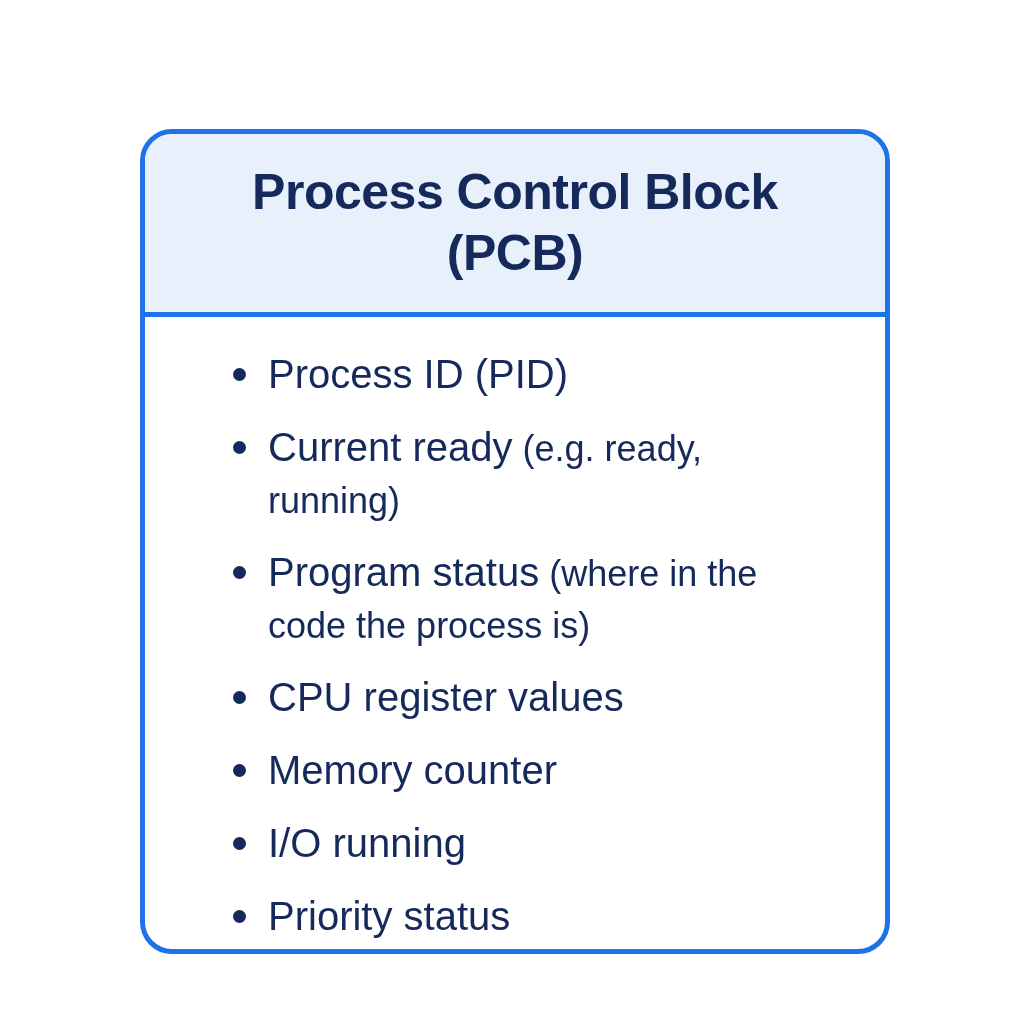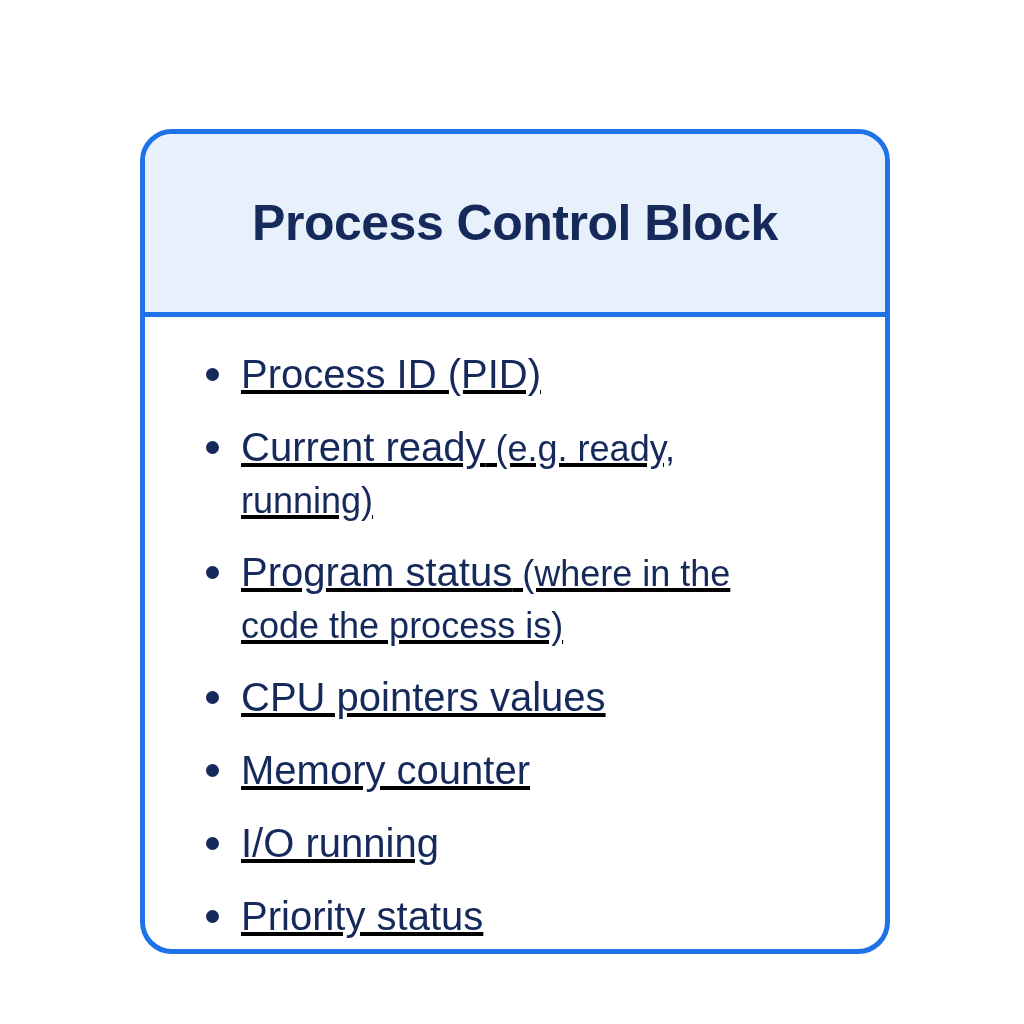--- a/index.html
+++ b/index.html
@@ -40,22 +40,21 @@
   }
   .card-title {
     color: var(--text-navy);
     font-size: 50px;
     font-weight: 700;
     line-height: 1.22;
     letter-spacing: -0.5px;
   }
   .bullet-list {
     list-style: none;
-    padding: 32px 45px 28px 61px;
-    text-decoration: underline;
+    padding: 32px 45px 28px 88px;
   }
   .bullet-list li {
     display: flex;
     align-items: flex-start;
     margin-bottom: 21px;
     color: var(--text-navy);
     font-size: 40px;
     line-height: 50px;
     max-width: 640px;
   }
@@ -73,40 +72,41 @@
     font-weight: 400;
   }
 </style>
 </head>
 <body>
 
 <div class="canvas">
   <div class="pcb-card">
     <div class="card-header">
       <div class="card-title">Process Control Block</div>
+      <div class="card-title">(PCB)</div>
     </div>
     <ul class="bullet-list">
   <li>
     <span class="bullet-dot"></span>
     <span class="item-text"><span>Process ID (PID)</span><span class="item-note"></span></span>
   </li>
 
   <li>
     <span class="bullet-dot"></span>
     <span class="item-text"><span>Current ready</span><span class="item-note">&nbsp;(e.g. ready, running)</span></span>
   </li>
 
   <li>
     <span class="bullet-dot"></span>
     <span class="item-text"><span>Program status</span><span class="item-note">&nbsp;(where in the code the process is)</span></span>
   </li>
 
   <li>
     <span class="bullet-dot"></span>
-    <span class="item-text"><span>CPU pointers values</span><span class="item-note"></span></span>
+    <span class="item-text"><span>CPU register values</span><span class="item-note"></span></span>
   </li>
 
   <li>
     <span class="bullet-dot"></span>
     <span class="item-text"><span>Memory counter</span><span class="item-note"></span></span>
   </li>
 
   <li>
     <span class="bullet-dot"></span>
     <span class="item-text"><span>I/O running</span><span class="item-note"></span></span>

